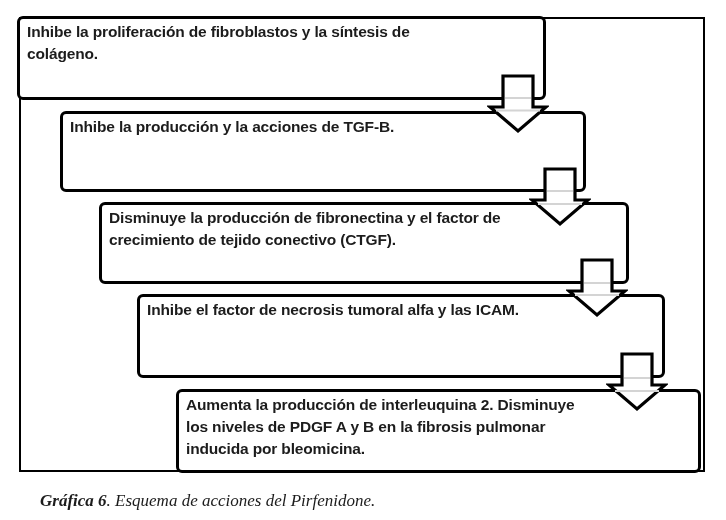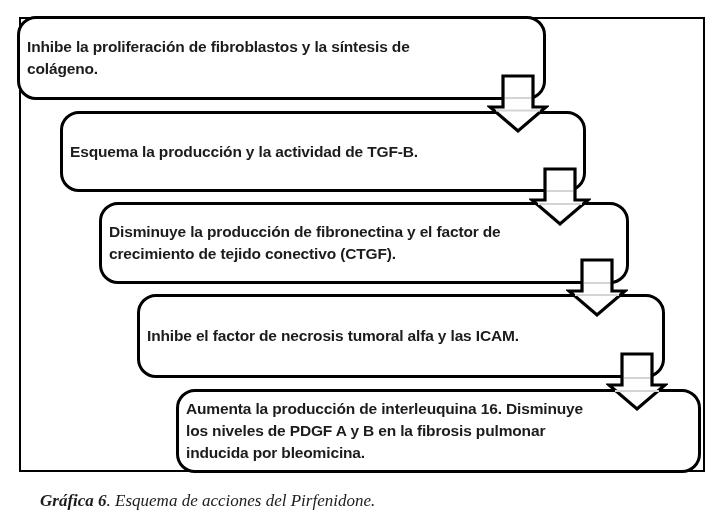--- a/index.html
+++ b/index.html
@@ -25,23 +25,22 @@
     position: absolute;
     left: 19px; top: 17px;
     width: 686px; height: 455px;
     border: 2px solid var(--border);
     background: transparent;
   }
   .box {
     position: absolute;
     background: var(--box-background);
     border: 3px solid var(--border);
-    border-radius: 19px;
+    border-radius: 6px;
     display: flex;
-    align-items: center;
     padding: 2px 14px 2px 7px;
   }
   .box-text {
     font-size: 15.5px;
     line-height: 22px;
     font-weight: 600;
     letter-spacing: -0.15px;
     color: var(--text);
     white-space: pre-line;
   }
@@ -86,34 +85,34 @@
 <div class="stage">
 
   <div class="frame"></div>
 
   <div class="box box1">
     <span class="box-text">Inhibe la proliferación de fibroblastos y la síntesis de
 colágeno.</span>
   </div>
 
   <div class="box box2">
-    <span class="box-text">Esquema la producción y la actividad de TGF-B.</span>
+    <span class="box-text">Inhibe la producción y la acciones de TGF-B.</span>
   </div>
 
   <div class="box box4">
     <span class="box-text">Inhibe el factor de necrosis tumoral alfa y las ICAM.</span>
   </div>
 
   <div class="box box3">
     <span class="box-text">Disminuye la producción de fibronectina y el factor de
 crecimiento de tejido conectivo (CTGF).</span>
   </div>
 
   <div class="box box5">
-    <span class="box-text">Aumenta la producción de interleuquina 16. Disminuye
+    <span class="box-text">Aumenta la producción de interleuquina 2. Disminuye
 los niveles de PDGF A y B en la fibrosis pulmonar
 inducida por bleomicina.</span>
   </div>
 
   <svg class="arrow arrow1" viewBox="0 0 62 60" aria-hidden="true">
     <path d="M16 2 H46 V33 H59 L31 57 L3 33 H16 Z"></path>
     <line x1="18" y1="24" x2="44" y2="24"></line>
     <line x1="9" y1="36.5" x2="53" y2="36.5"></line>
   </svg>
 

